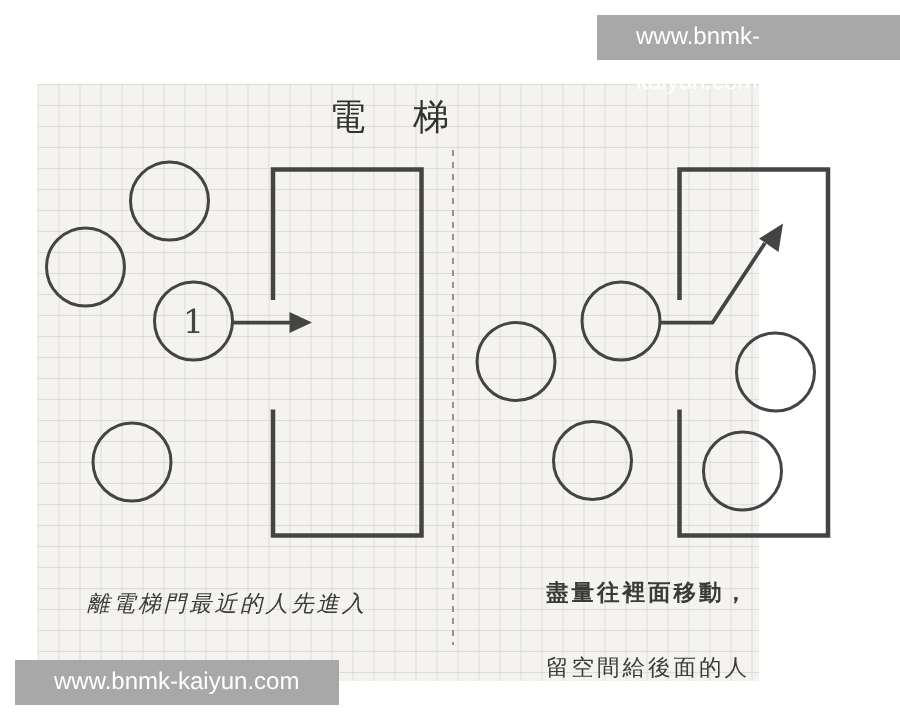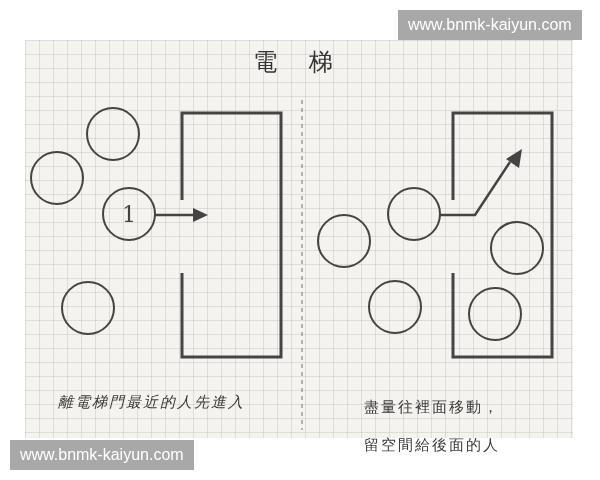--- a/index.html
+++ b/index.html
@@ -1,28 +1,28 @@
 <!DOCTYPE html>
 <html><head>
 <meta charset="utf-8">
 <style>
   html, body { margin:0; padding:0; }
   body { width:600px; height:480px; background:#ffffff; position:relative; overflow:hidden; font-family:"DejaVu Serif", serif; }
   .paper {
-    position:absolute; left:25px; top:40px; width:548px; height:398px;
+    position:absolute; left:25px; top:56px; width:481px; height:398px;
     background-color:#f4f3ef;
     background-image:
       linear-gradient(to right, rgba(180,180,175,0.35) 1px, transparent 1px),
       linear-gradient(to bottom, rgba(180,180,175,0.35) 1px, transparent 1px);
     background-size:14px 14px;
   }
   .title { position:absolute; left:0; width:100%; top:6px; text-align:center; font-size:24px; color:#333; letter-spacing:12px; font-family:"DejaVu Serif", serif; }
   .caption { position:absolute; font-size:15px; color:#3a3a3a; letter-spacing:2px; line-height:24px; font-family:"DejaVu Serif", serif; }
   svg.diagram { position:absolute; left:0; top:0; }
-  .wm { position:absolute; background:#a8a8a8; color:#fff; font-family:"Liberation Sans", sans-serif; font-size:16px; padding:0 10px; height:30px; line-height:30px; }
+  .wm { position:absolute; background:#a8a8a8; color:#fff; font-family:"Liberation Sans", sans-serif; font-size:16px; padding:0 26px; height:30px; line-height:30px; }
 </style>
 </head>
 <body>
 
 <div class="paper">
   <div class="title">電 梯</div>
 </div>
 
 <svg class="diagram" width="600" height="480">
 
@@ -57,17 +57,17 @@
     <circle cx="495" cy="314" r="26"></circle>
   </g>
 
   <g>
     <polyline points="440,215 475,215 510,162" fill="none" stroke="#444" stroke-width="2.5"></polyline>
     <polygon points="522,149 519,168 506,159" fill="#444"></polygon>
   </g>
 </svg>
 
 <div class="caption" style="left:58px; top:390px;font-style:italic;">離電梯門最近的人先進入</div>
-<div class="caption" style="left:364px; top:395px;">盡量往裡面移動，</div>
+<div class="caption" style="left:364px; top:383px;font-weight:bold;">盡量往裡面移動，</div>
 <div class="caption" style="left:364px; top:401px;margin-top:32px;">留空間給後面的人</div>
 
 <div class="wm" style="left:398px; top:10px;">www.bnmk-kaiyun.com</div>
 <div class="wm" style="left:10px; top:440px;">www.bnmk-kaiyun.com</div>
 
 </body></html>

